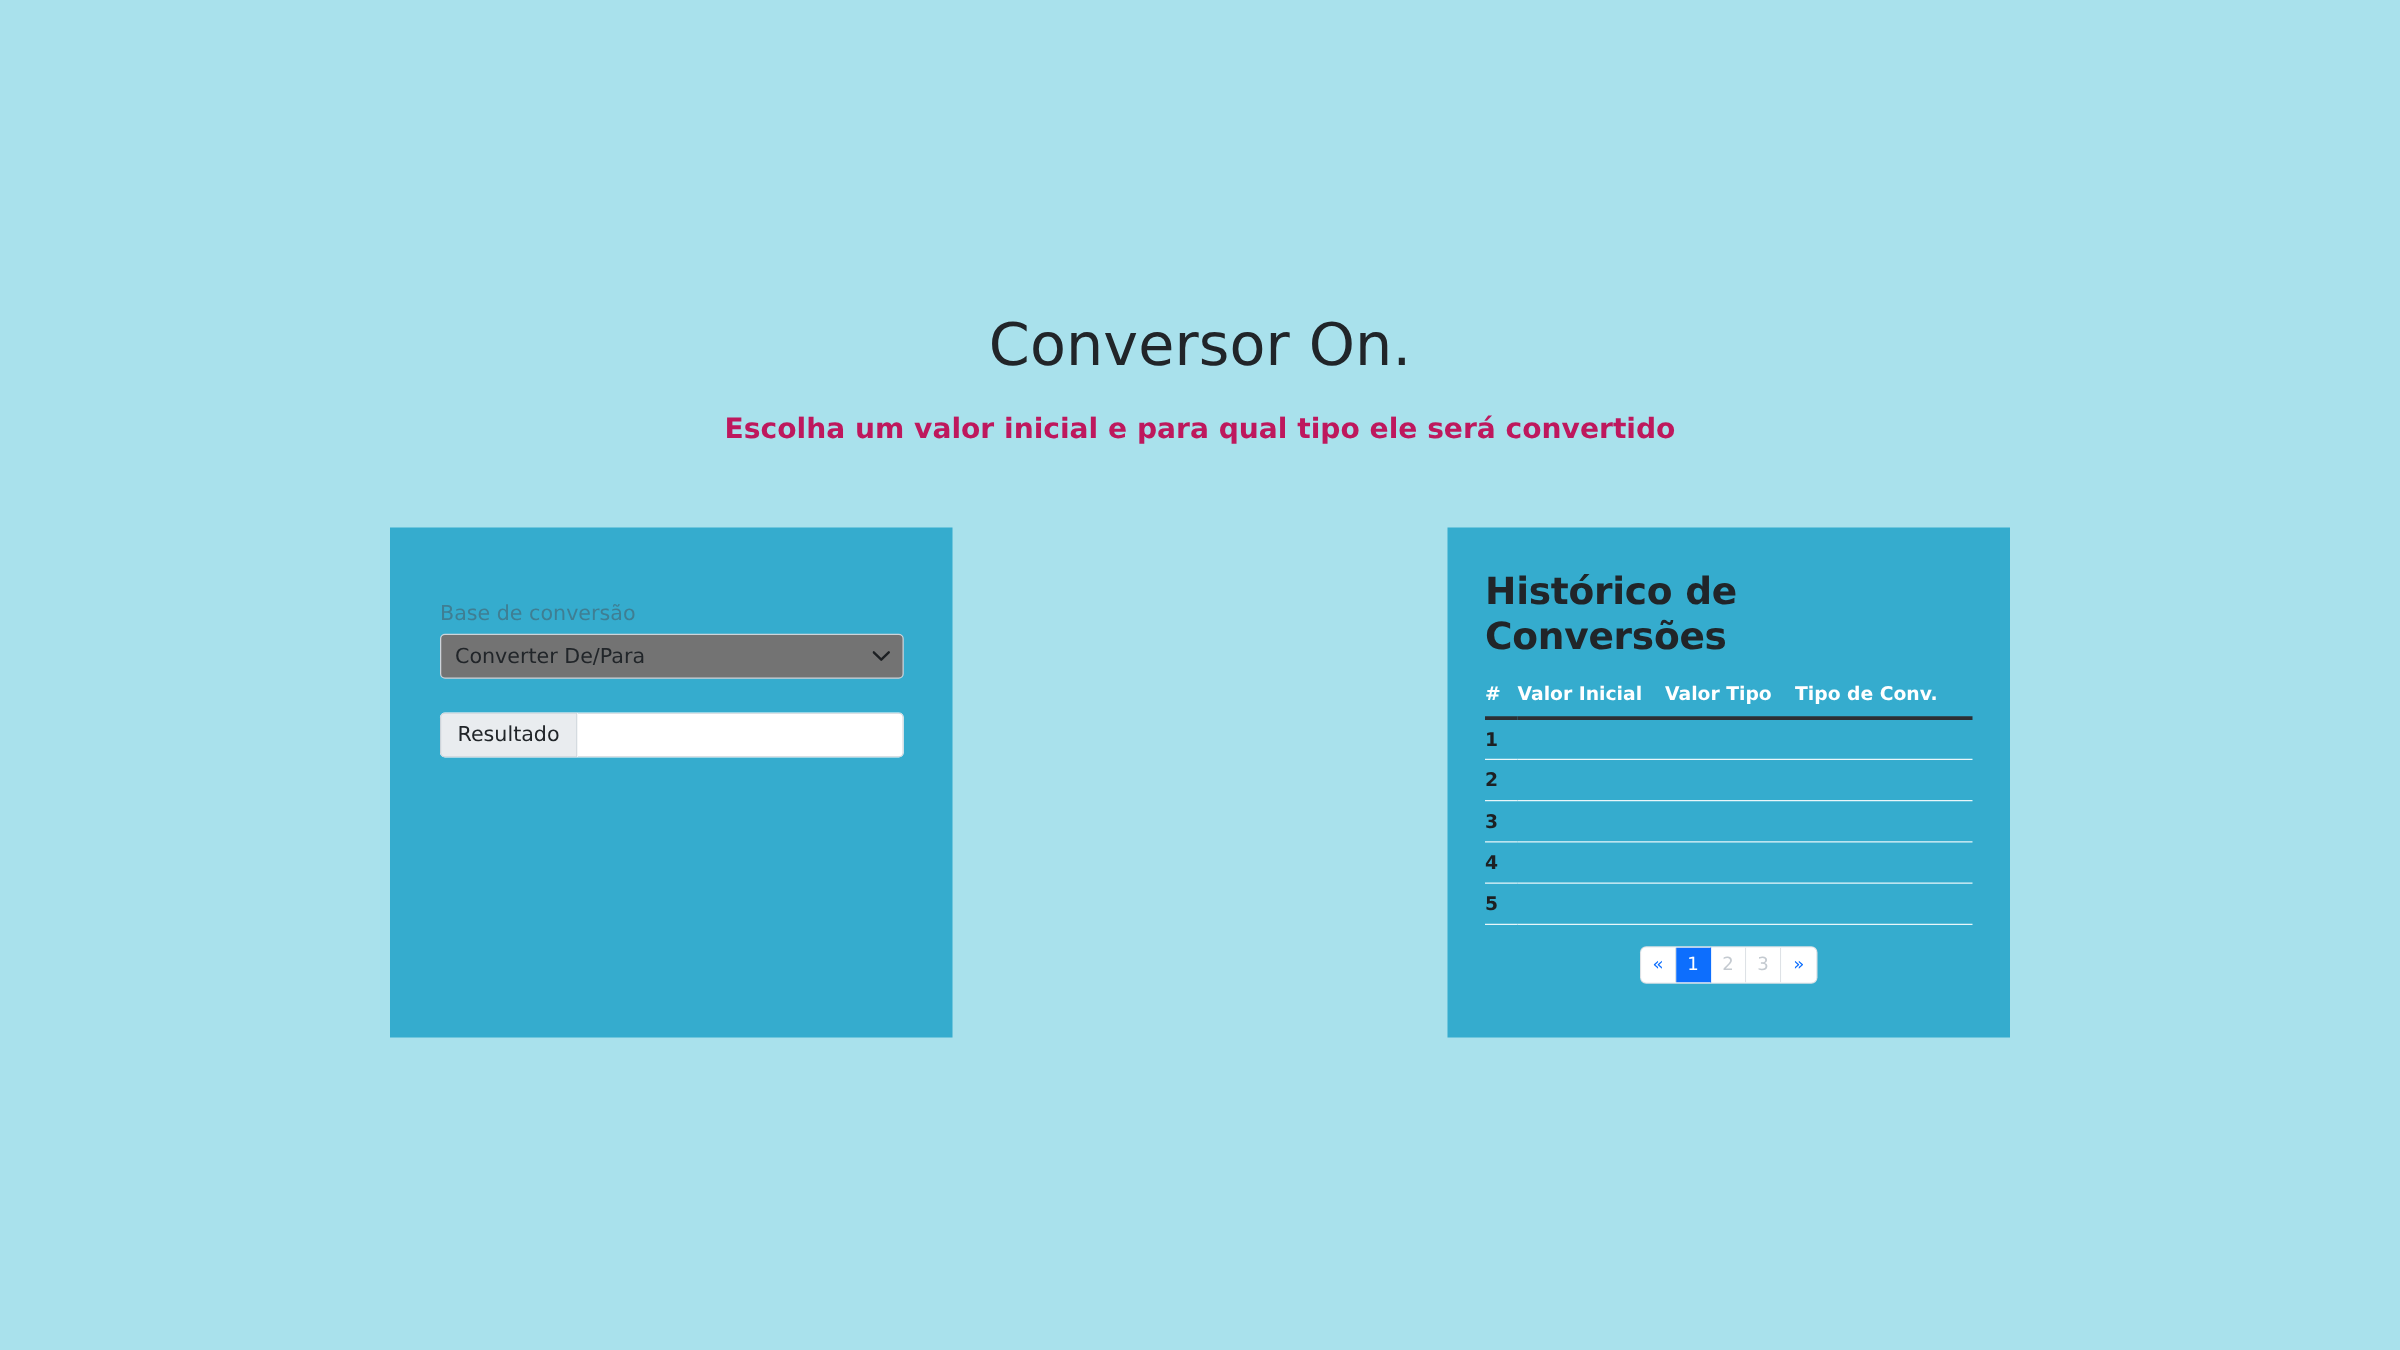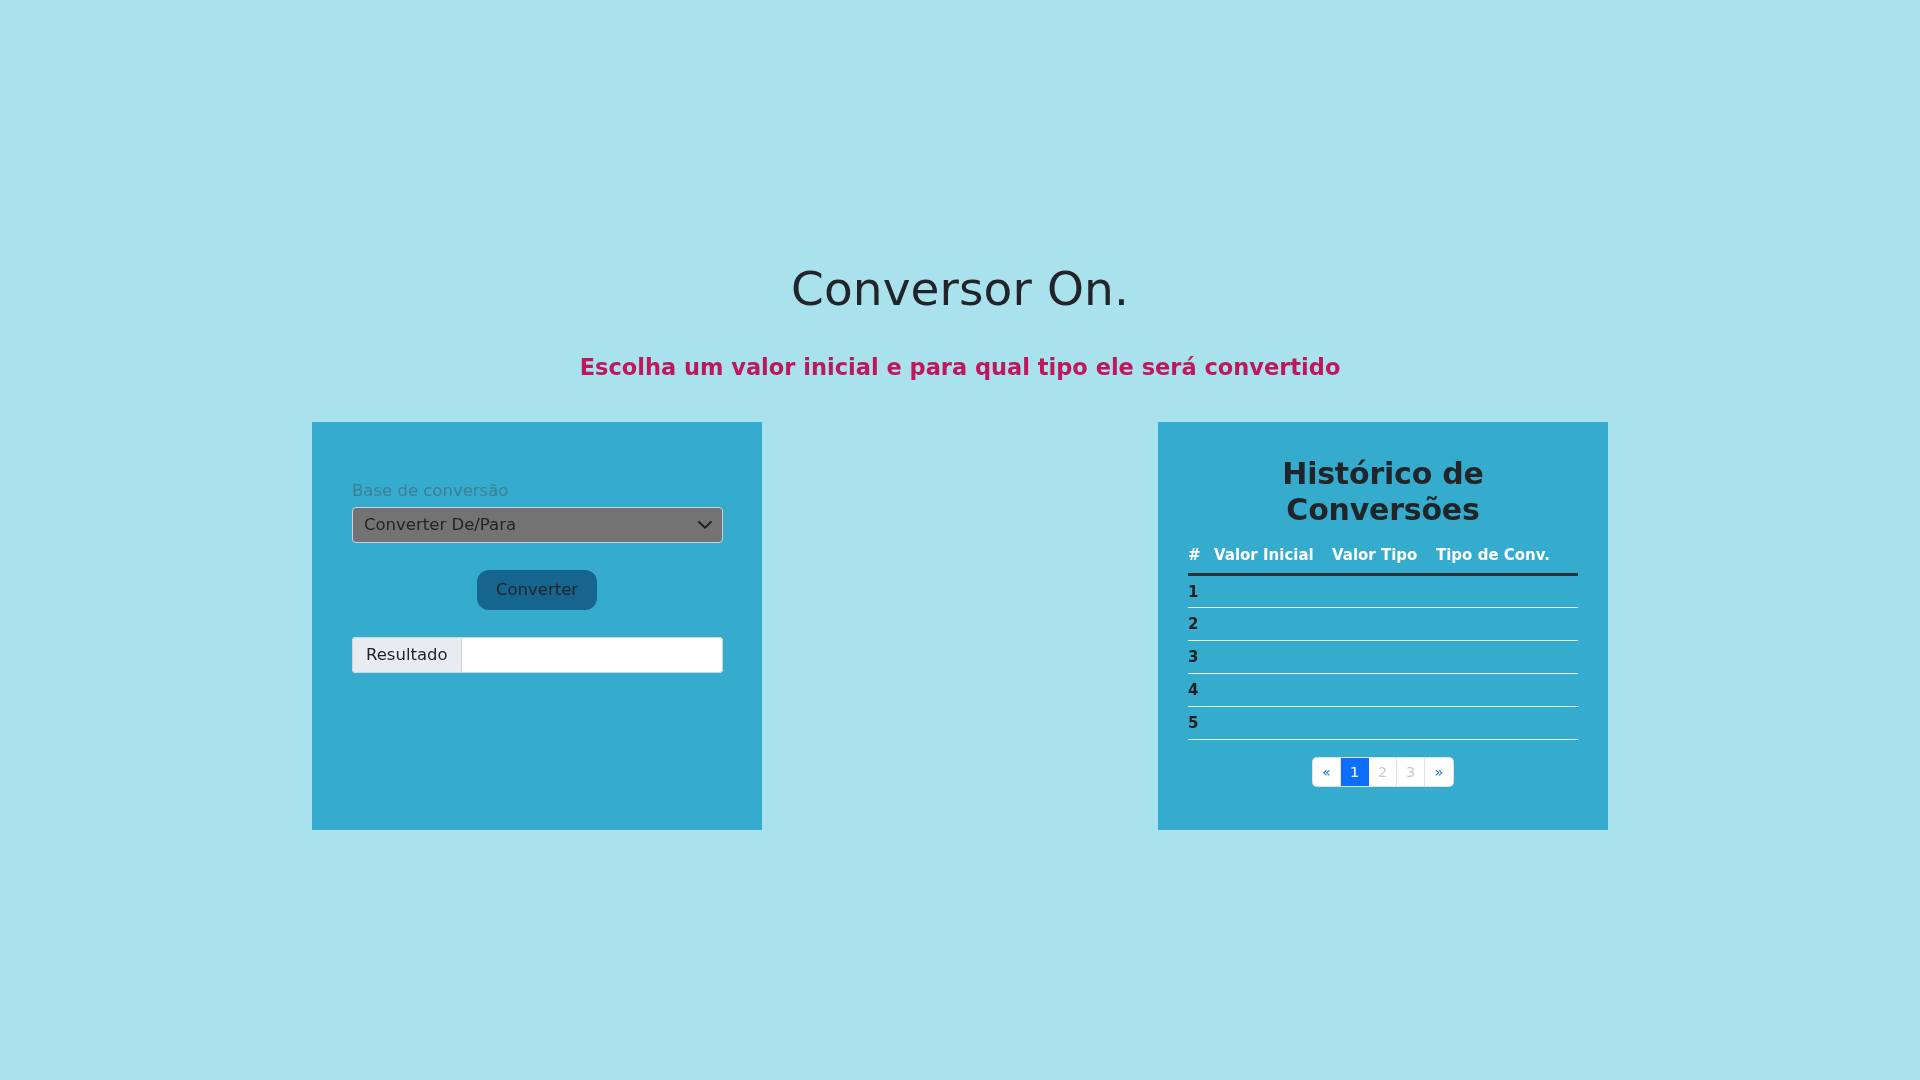--- a/index.html
+++ b/index.html
@@ -29,21 +29,21 @@
   
   .header {
     position: absolute;
     top: 250px;
     left: 0;
     width: 1920px;
     text-align: center;
   }
 
   .app-title {
-    margin: 12px;
+    margin: 0;
     font-size: 47px;
     font-weight: 400;
     line-height: 1.15;
     color: #212529;
     letter-spacing: 0.1px;
   }
 
   .app-subtitle {
     margin: 0;
     padding-top: 26px;
@@ -194,21 +194,21 @@
 
   .result-row { padding-top: 27px; }
 
   
   .history-inner {
     padding: 34px 30px 0 30px;
   }
 
   .history-title {
     margin: 0;
-    text-align: center;
+    text-align: left;
     font-size: 30px;
     font-weight: 700;
     color: #212529;
     line-height: 1.2;
     letter-spacing: -0.2px;
   }
 
   .history-table {
     width: 100%;
     border-collapse: collapse;
@@ -307,23 +307,20 @@
         <div class="field-block second">
           <label class="field-label">Base de conversão</label>
           <div class="select-wrap">
             <div class="select-box">Converter De/Para</div>
             <svg class="chevron-down-icon" viewBox="0 0 14 9" fill="none" xmlns="http://www.w3.org/2000/svg">
               <path d="M1 1.4 L7 7.2 L13 1.4" stroke="#1d2023" stroke-width="1.9" stroke-linecap="round" stroke-linejoin="round"></path>
             </svg>
           </div>
         </div>
 
-        <div class="btn-row">
-          <button class="btn-converter" type="button">Converter</button>
-        </div>
 
         <div class="result-row">
           <div class="input-group">
             <span class="input-addon wide">Resultado</span>
             <input class="text-input" type="text" readonly="" placeholder="" style="">
           </div>
         </div>
 
       </div>
     </section>

